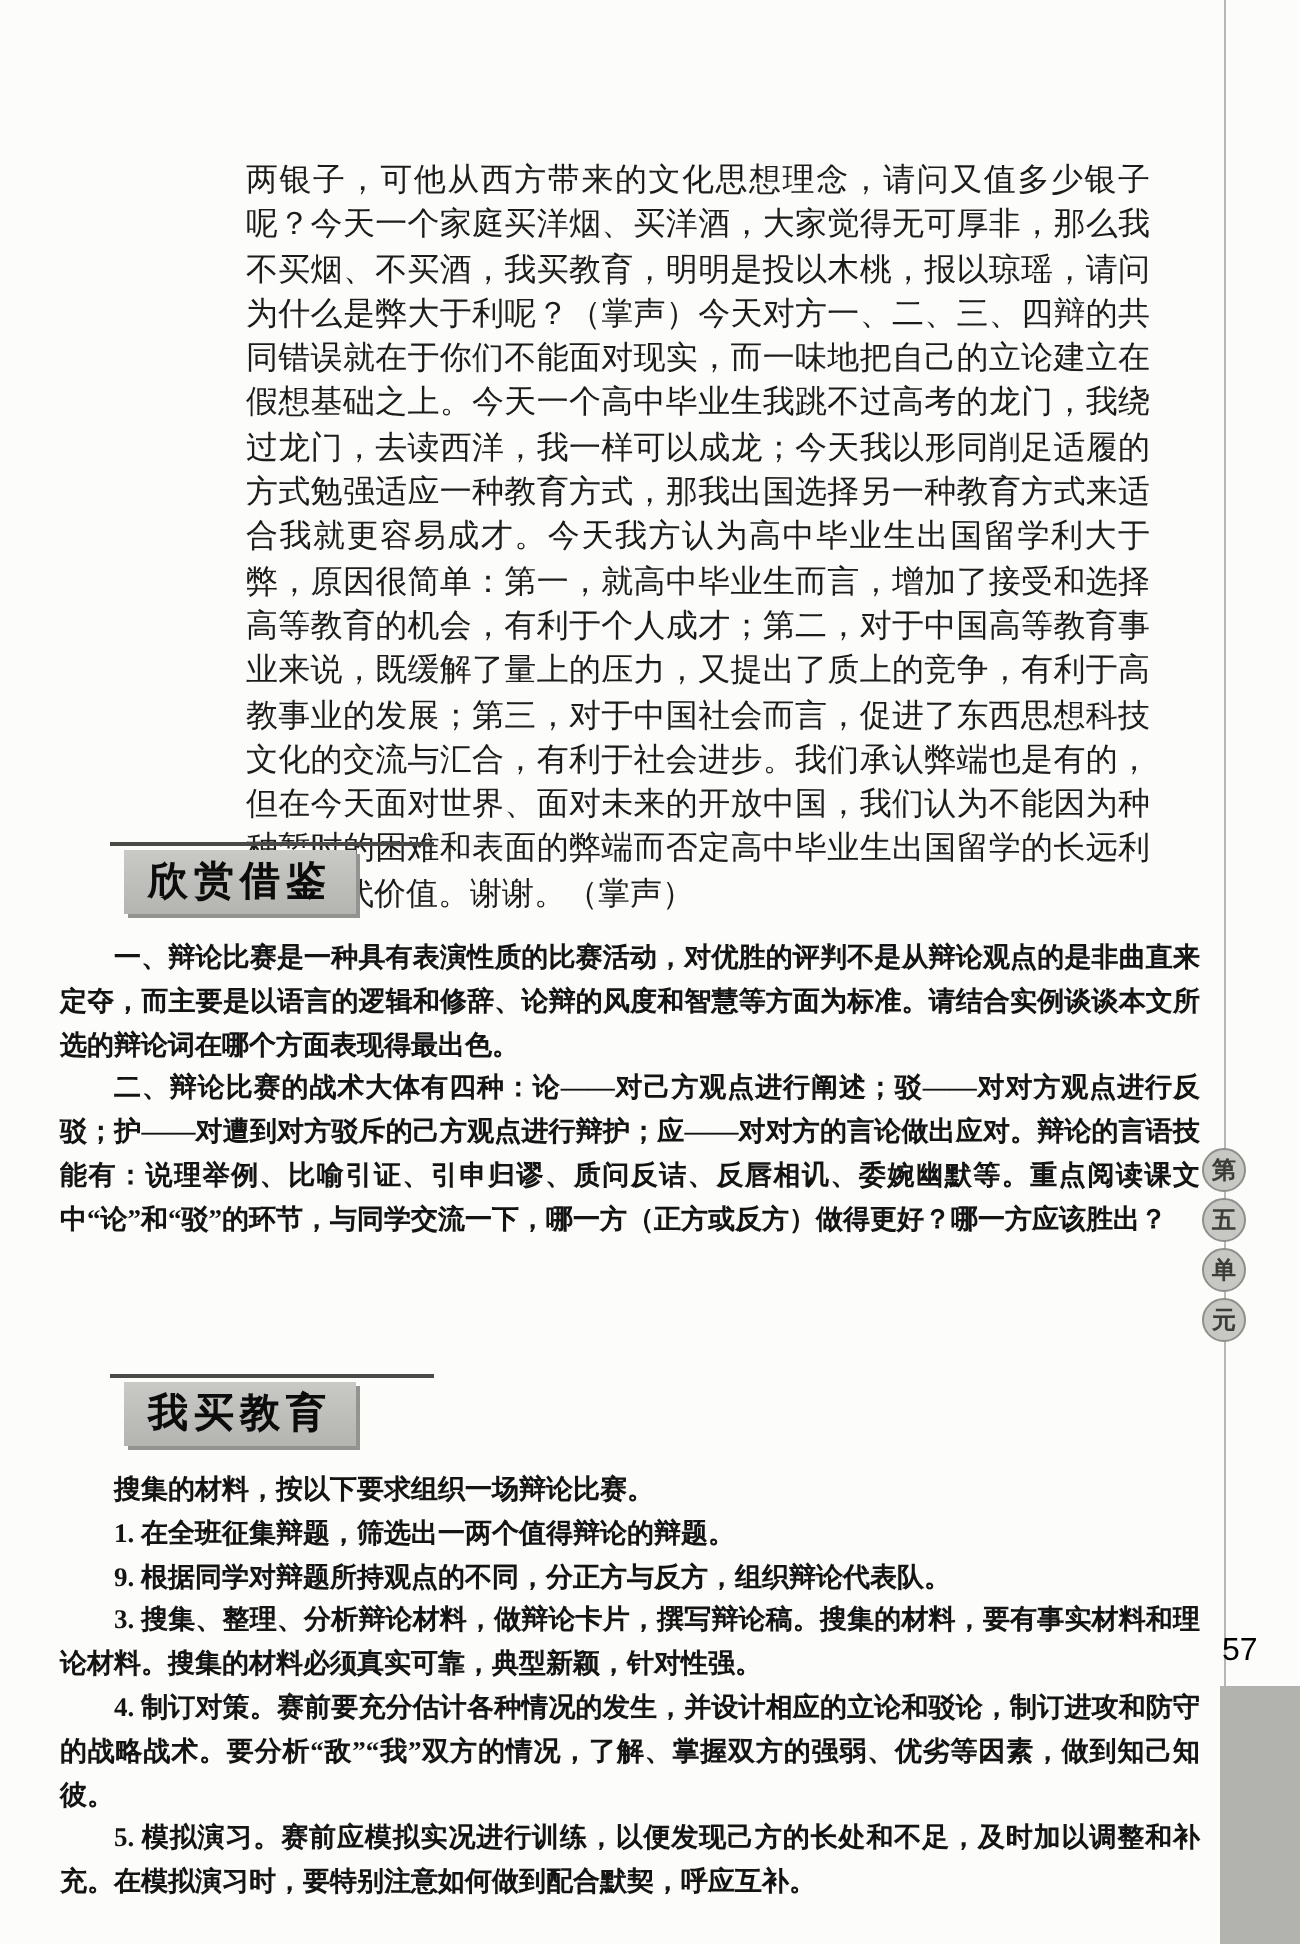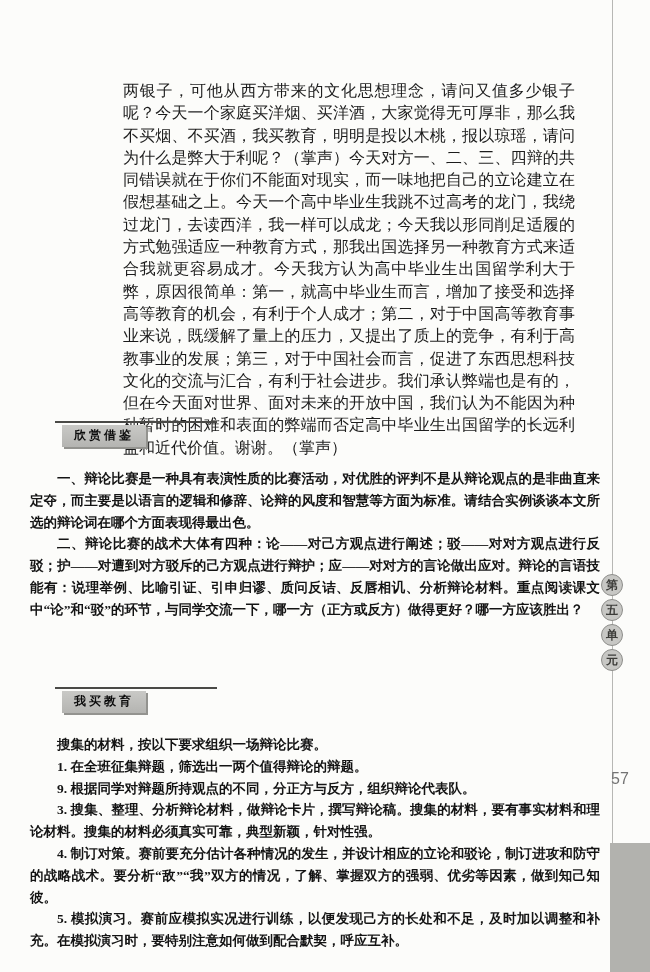--- a/index.html
+++ b/index.html
@@ -33,21 +33,21 @@
   .sec-header-rule {
     position:absolute; top:0; left:0; width:162px; height:0;
     border-top:2.5px solid #4a4a47;
   }
   .sec-header-box {
     position:absolute; top:4px; left:7px;
     background:linear-gradient(180deg,#c9c9c6 0%, #b4b4b1 100%);
     box-shadow:2px 2px 0 #93938f;
     padding:2px 12px 3px 12px;
     font-family:"Liberation Sans", sans-serif;
-    font-weight:700; font-size:12px; letter-spacing:3px;
+    font-weight:700; font-size:20px; letter-spacing:3px;
     color:#0c0c0c; white-space:nowrap;
   }
 
   .sec-body { margin-top:14px; }
   .sec-body p {
     margin:0;
     font-size:13.5px; line-height:21.8px;
     font-weight:700;
     text-align:justify;
     text-indent:2em;
@@ -65,44 +65,44 @@
     background:#c7c7c4;
     border:1px solid #8e8e8b;
     box-sizing:border-box;
     display:flex; align-items:center; justify-content:center;
     font-size:12px; font-weight:700; color:#3b3b38;
     font-family:"Liberation Serif", serif;
   }
   .u1{ top:574px; } .u2{ top:599px; } .u3{ top:624px; } .u4{ top:649px; }
 
   .page-number {
-    position:absolute; left:611px; top:770px;
+    position:absolute; left:611px; top:817px;
     font-family:"Liberation Sans", sans-serif;
-    font-size:16px; color:#737373;
+    font-size:16px; color:#000000;
   }
   .margin-block {
     position:absolute; left:610px; top:843px; width:40px; height:129px;
     background:#b2b2ae;
   }
 </style>
 </head>
 <body>
 
 <div class="page">
 
   <div class="main-quote">两银子，可他从西方带来的文化思想理念，请问又值多少银子呢？今天一个家庭买洋烟、买洋酒，大家觉得无可厚非，那么我不买烟、不买酒，我买教育，明明是投以木桃，报以琼瑶，请问为什么是弊大于利呢？（掌声）今天对方一、二、三、四辩的共同错误就在于你们不能面对现实，而一味地把自己的立论建立在假想基础之上。今天一个高中毕业生我跳不过高考的龙门，我绕过龙门，去读西洋，我一样可以成龙；今天我以形同削足适履的方式勉强适应一种教育方式，那我出国选择另一种教育方式来适合我就更容易成才。今天我方认为高中毕业生出国留学利大于弊，原因很简单：第一，就高中毕业生而言，增加了接受和选择高等教育的机会，有利于个人成才；第二，对于中国高等教育事业来说，既缓解了量上的压力，又提出了质上的竞争，有利于高教事业的发展；第三，对于中国社会而言，促进了东西思想科技文化的交流与汇合，有利于社会进步。我们承认弊端也是有的，但在今天面对世界、面对未来的开放中国，我们认为不能因为种种暂时的困难和表面的弊端而否定高中毕业生出国留学的长远利益和近代价值。谢谢。（掌声）</div>
 
   <div class="section section-1">
     <div class="sec-header">
       <div class="sec-header-rule"></div>
       <div class="sec-header-box">欣赏借鉴</div>
     </div>
     <div class="sec-body">
       <p>一、辩论比赛是一种具有表演性质的比赛活动，对优胜的评判不是从辩论观点的是非曲直来定夺，而主要是以语言的逻辑和修辞、论辩的风度和智慧等方面为标准。请结合实例谈谈本文所选的辩论词在哪个方面表现得最出色。</p>
-      <p>二、辩论比赛的战术大体有四种：论——对己方观点进行阐述；驳——对对方观点进行反驳；护——对遭到对方驳斥的己方观点进行辩护；应——对对方的言论做出应对。辩论的言语技能有：说理举例、比喻引证、引申归谬、质问反诘、反唇相讥、分析辩论材料。重点阅读课文中“论”和“驳”的环节，与同学交流一下，哪一方（正方或反方）做得更好？哪一方应该胜出？</p>
+      <p>二、辩论比赛的战术大体有四种：论——对己方观点进行阐述；驳——对对方观点进行反驳；护——对遭到对方驳斥的己方观点进行辩护；应——对对方的言论做出应对。辩论的言语技能有：说理举例、比喻引证、引申归谬、质问反诘、反唇相讥、委婉幽默等。重点阅读课文中“论”和“驳”的环节，与同学交流一下，哪一方（正方或反方）做得更好？哪一方应该胜出？</p>
     </div>
   </div>
 
   <div class="section section-2">
     <div class="sec-header">
       <div class="sec-header-rule"></div>
       <div class="sec-header-box">我买教育</div>
     </div>
     <div class="sec-body">
       <p>搜集的材料，按以下要求组织一场辩论比赛。</p>

